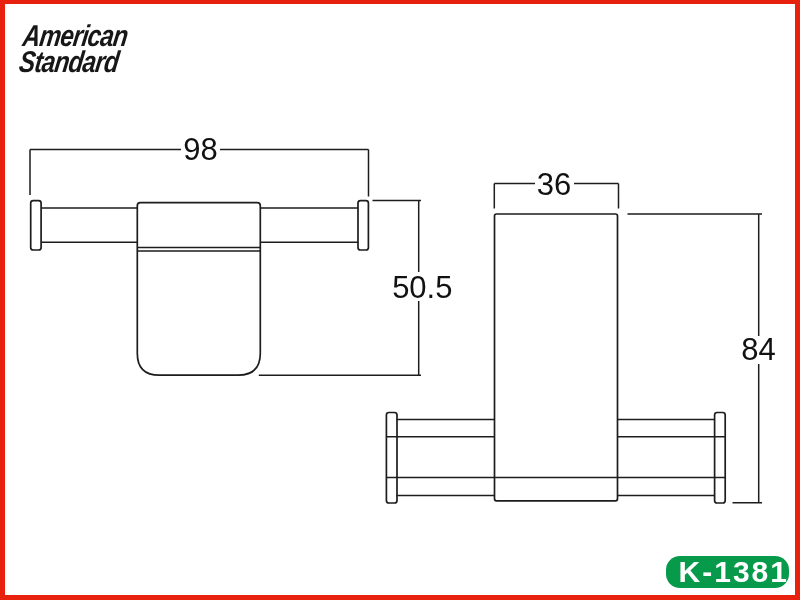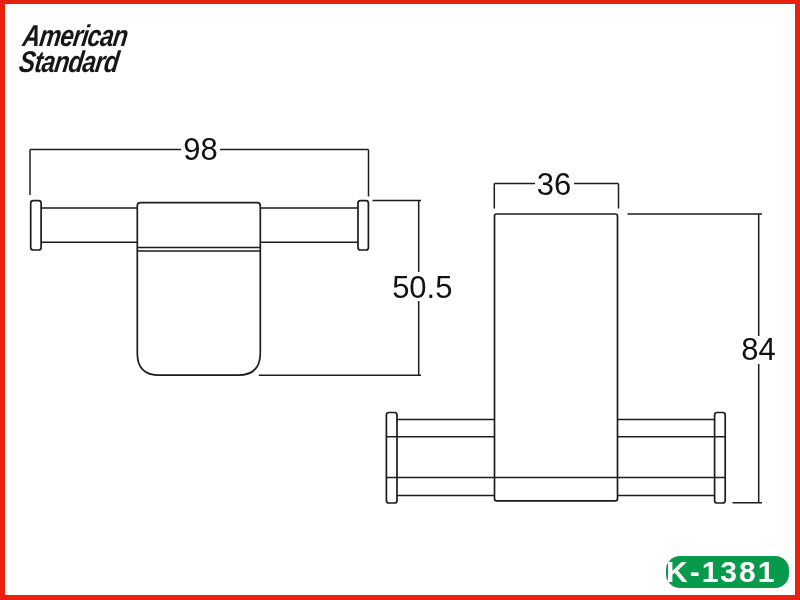--- a/index.html
+++ b/index.html
@@ -7,21 +7,21 @@
   .b{position:absolute;background:#e8200e;}
   #bt{left:0;top:0;width:800px;height:4px;}
   #bl{left:0;top:0;width:5px;height:600px;}
   #br{left:795px;top:0;width:5px;height:600px;}
   #bb{left:0;top:595px;width:800px;height:5px;}
   #logo{position:absolute;left:25px;top:23px;color:#171717;
         font-style:italic;font-weight:bold;font-size:30px;line-height:26px;
         letter-spacing:-1px;transform:skewX(-8deg) scaleX(0.81);transform-origin:0 0;}
   #code{position:absolute;left:666px;top:556px;width:123px;height:32px;
         background:#079a4a;border-radius:14px;color:#fff;font-weight:bold;
-        font-size:30px;text-align:left;line-height:31px;letter-spacing:2px;}
+        font-size:30px;text-align:right;line-height:31px;letter-spacing:2px;}
   svg{position:absolute;left:0;top:0;}
   .dim{font-size:31px;fill:#111;}
 </style>
 </head>
 <body>
 <div class="b" id="bt"></div>
 <div class="b" id="bl"></div>
 <div class="b" id="br"></div>
 <div class="b" id="bb"></div>
 

